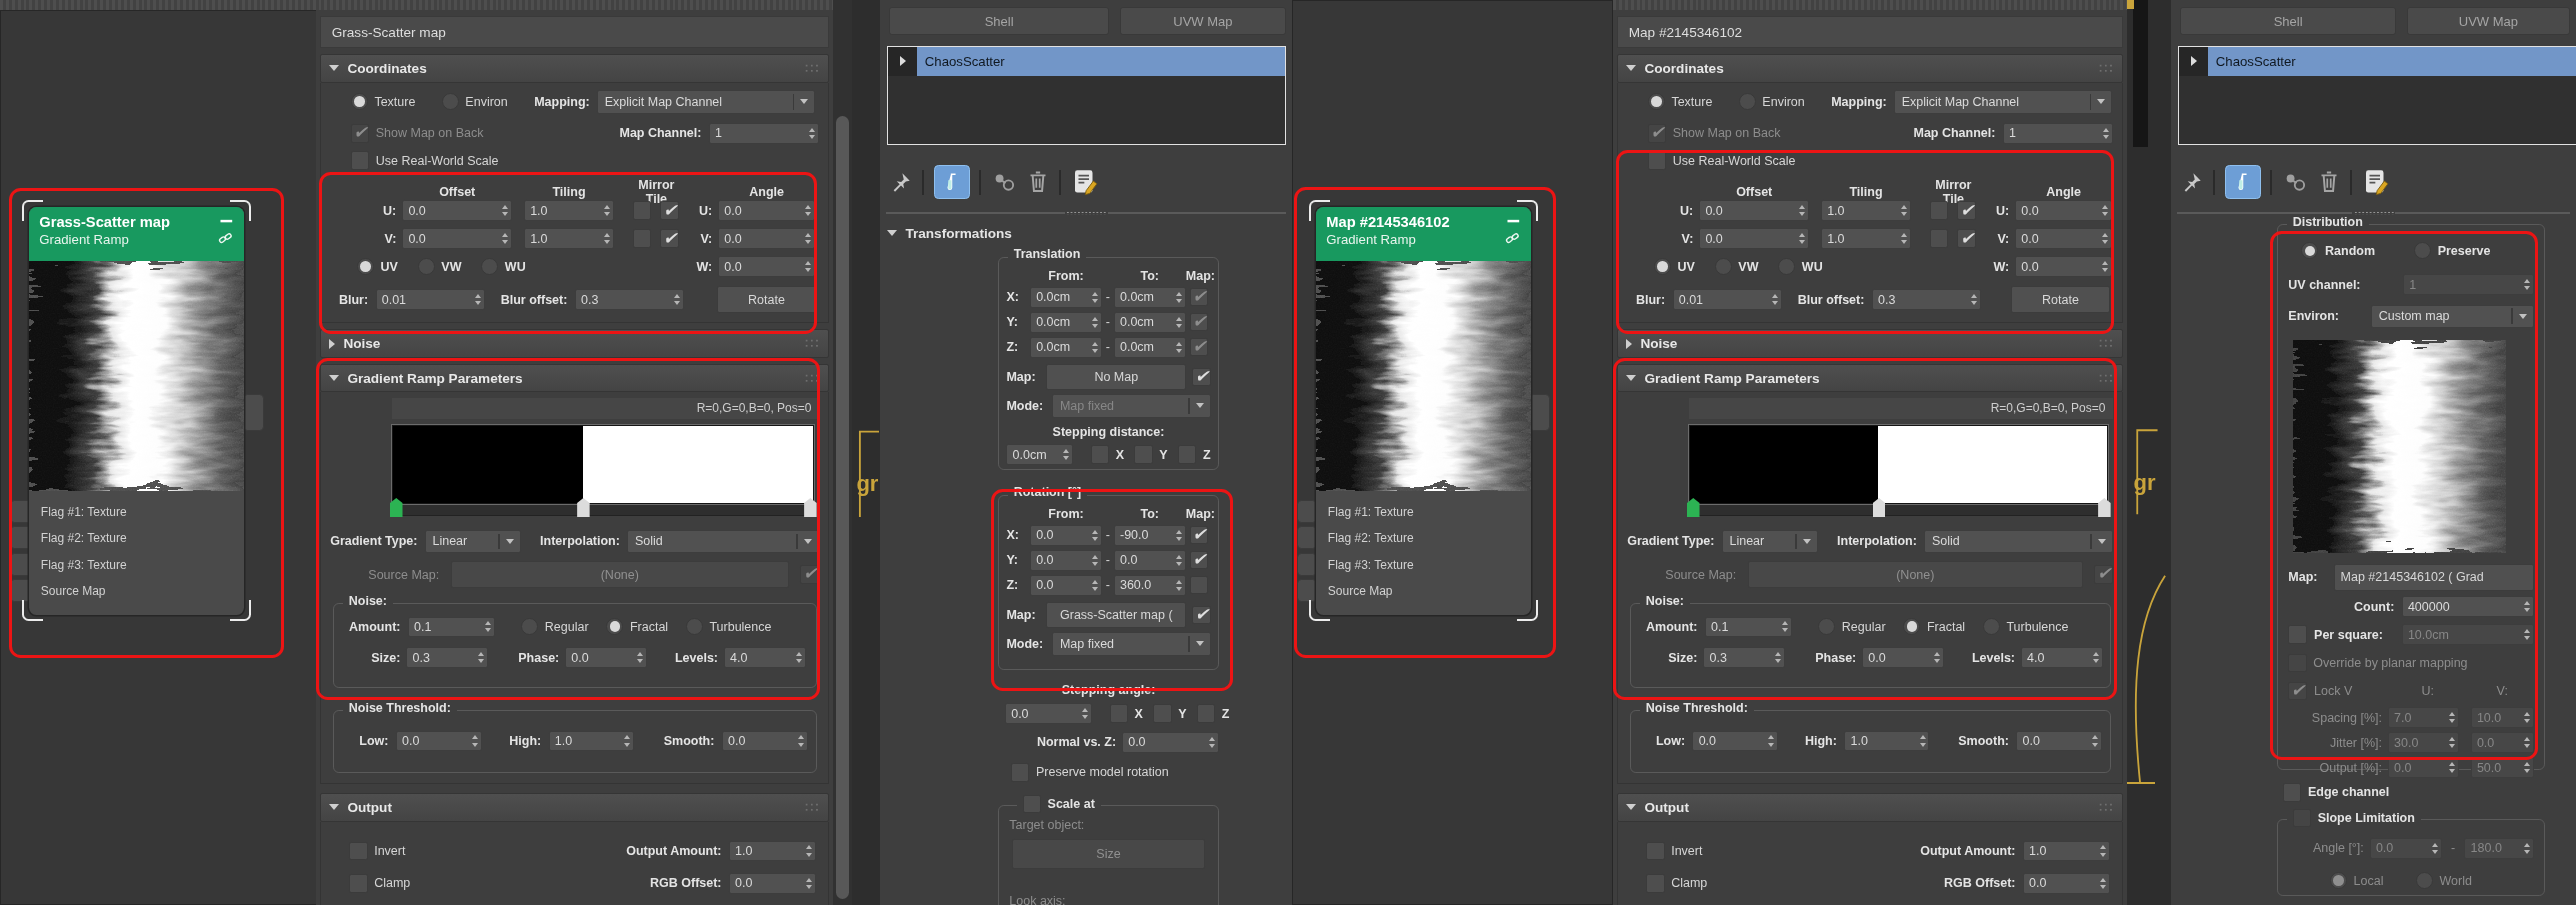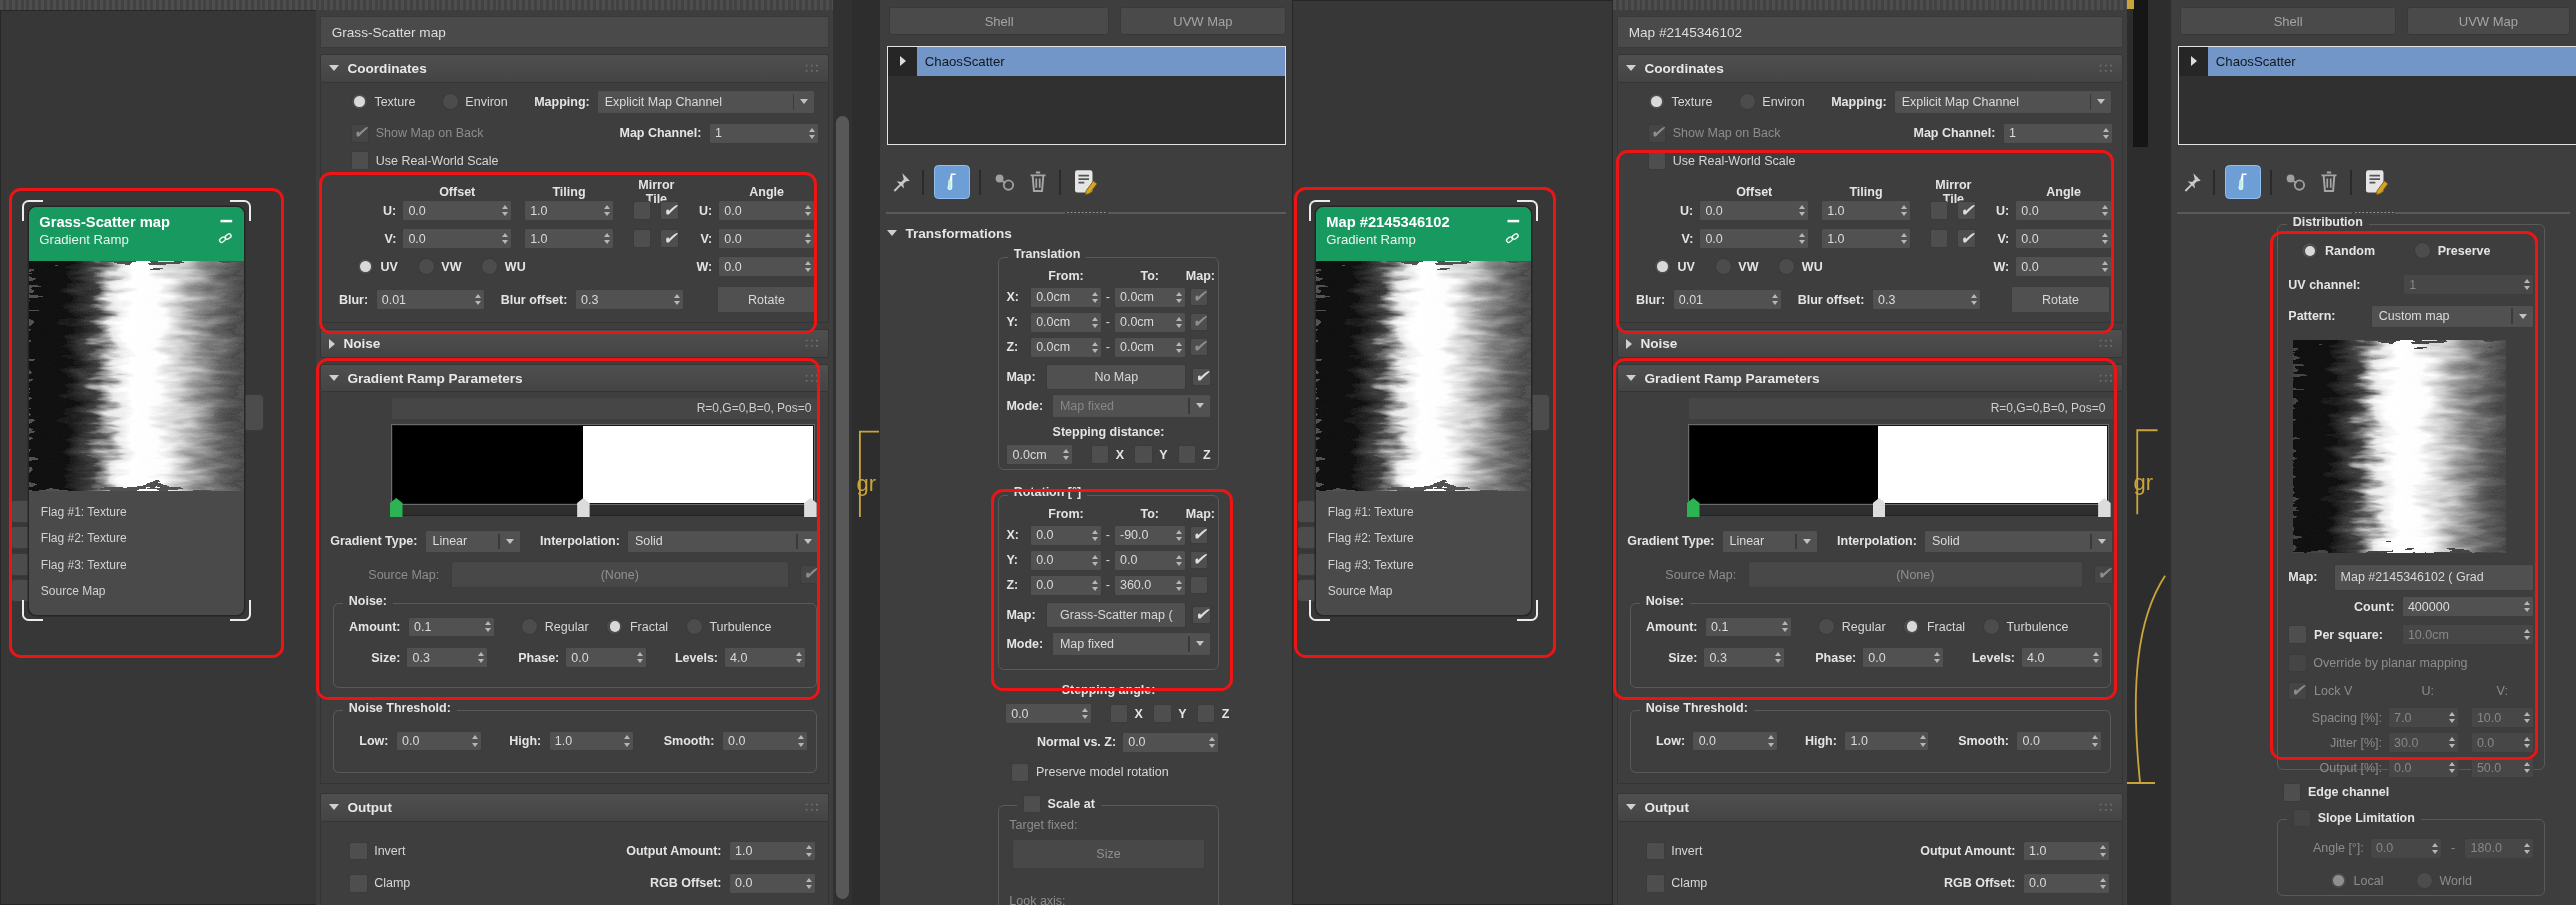--- a/index.html
+++ b/index.html
@@ -87,21 +87,21 @@
   .stub{position:absolute;background:#4c4c4c;border:0.7px solid #3a3a3a;border-radius:4.4px;z-index:5}
   
   .ramp{position:relative;margin:5.9px 4.4px 0 62px}
   .ramp-bar{height:77px;background:linear-gradient(90deg,#000 0 45.2%,#fff 45.2%);border:1.5px solid #161616;outline:0.7px solid #6b6b6b}
   .ramp-track{height:11.8px;background:#2e2e2e;border:0.7px solid #222;border-top:none}
   .flag{position:absolute;bottom:-0.7px;width:12.5px;height:19px;clip-path:polygon(50% 0,100% 26%,100% 100%,0 100%,0 26%);background:#dcdcdc;z-index:2}
   .flag.g{background:#2cb353}
   .rgbrow{height:20.6px;background:#464646;display:flex;align-items:center;justify-content:flex-end;padding:0 7.4px;color:#cfcfcf;margin-left:62px;font-size:12px}
   .redbox{position:absolute;border:3.7px solid #ec1414;border-radius:11.8px;z-index:60;pointer-events:none}
   .topstrip{position:absolute;height:10.3px;background:repeating-linear-gradient(90deg,#4e4e4e 0 2.9px,#424242 2.9px 5.9px);border-bottom:0.7px solid #272727;z-index:4}
-  .ylw{color:#c9a43b;font-weight:normal}
+  .ylw{color:#c9a43b;font-weight:bold}
 </style>
 </head>
 <body>
 
 <svg width="0" height="0" style="position:absolute">
   <defs>
     <linearGradient id="texgrad" x1="0" y1="0" x2="1" y2="0">
       <stop offset="0" stop-color="#070707"></stop>
         <stop offset="0.16" stop-color="#0a0a0a"></stop>
       <stop offset="0.30" stop-color="#3a3a3a"></stop>
@@ -646,21 +646,21 @@
     <div class="copt" style="margin:8.8px 0 0 131px;height:20.6px">
         <i class="chk"></i>
         <span>Preserve model rotation</span>
       </div>
     <div class="grp" style="margin:22px 0 0 118px;width:221px;height:110px">
       <span class="leg" style="display:flex;align-items:center;gap:6.6px;top:-11px;left:17.7px">
           <i class="chk"></i>
           <span class="b">Scale at</span>
         </span>
       <div style="padding:11.8px 10.3px 0">
-        <span class="dim">Target fixed:</span>
+        <span class="dim">Target object:</span>
         <div class="btn dmt" style="margin:7.4px 2.9px 0;height:28px">
             <span>Size</span>
           </div>
         <div class="dim" style="margin-top:25px">Look axis:</div>
         <div class="row" style="margin-top:5.9px;gap:26.5px">
           <i class="rad on dmr"></i>
           <i class="rad"></i>
           <i class="rad"></i>
           <i class="chk"></i>
         </div>
@@ -1038,21 +1038,21 @@
               <span class="b">Preserve</span>
             </div>
         </div>
         <div class="row" style="height:22px;margin-top:11.8px;gap:8.8px">
           <span class="b" style="width:106px">UV channel:</span>
           <div class="spin dm" style="flex:1">
               <span class="v">1</span>
             </div>
         </div>
         <div class="row" style="height:26.5px;margin-top:7.4px;gap:8.8px">
-          <span class="b" style="width:74px">Pattern:</span>
+          <span class="b" style="width:74px">Environ:</span>
           <div class="dd" style="flex:1">
               <span class="v">Custom map</span>
             </div>
         </div>
         <svg style="display:block;margin:10.3px 0 0 4.4px" width="213" height="213" viewBox="0 0 290 290" preserveAspectRatio="none">
           <rect width="290" height="290" fill="url(#texgrad)" filter="url(#rough)"></rect>
           <rect width="290" height="290" filter="url(#grain)" style="mix-blend-mode:soft-light" opacity="0.5"></rect>
         </svg>
         <div class="row" style="height:25px;margin-top:11.8px;gap:7.4px">
           <span class="b" style="width:38px">Map:</span>

